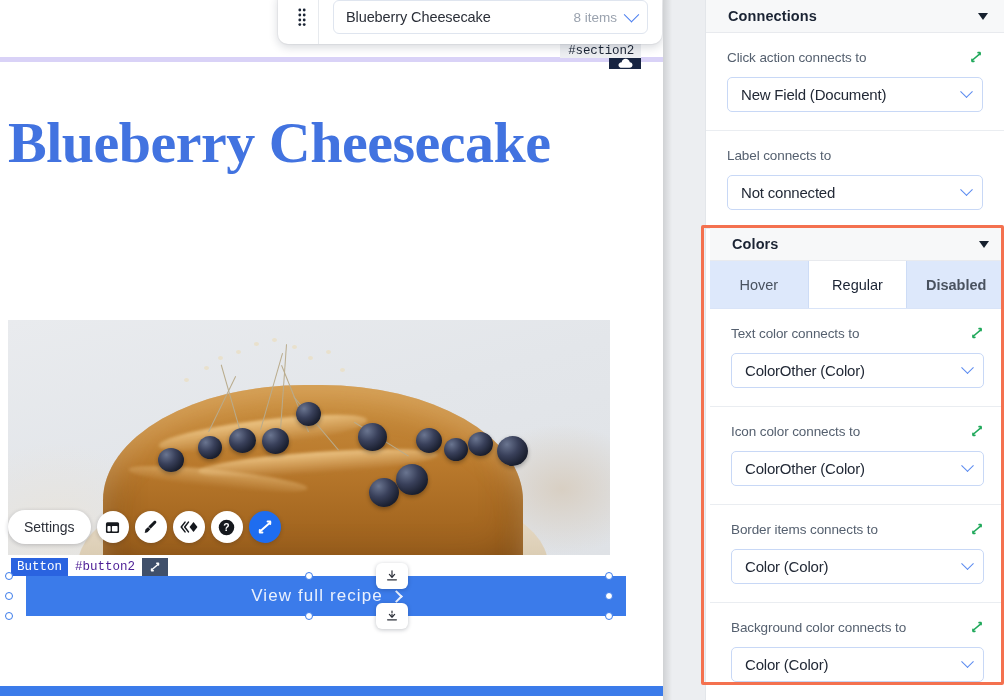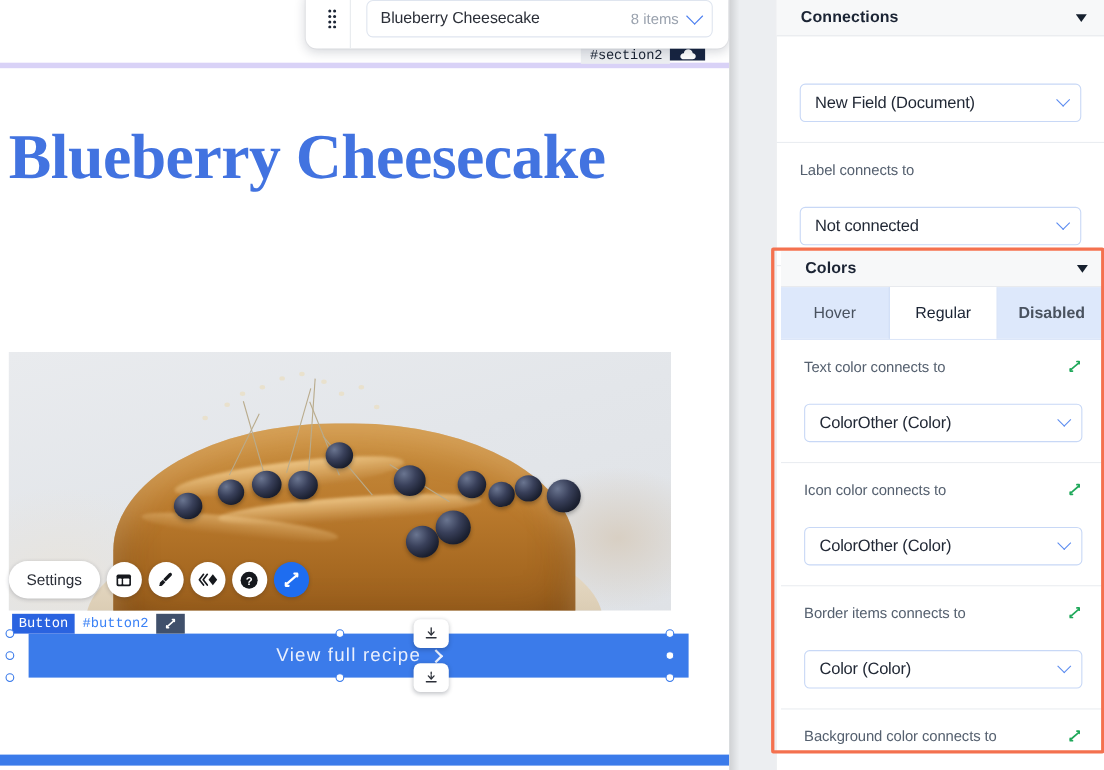--- a/index.html
+++ b/index.html
@@ -47,22 +47,22 @@
     background:#fff;
   }
   .repeater-name { font-size:14.5px; color:#2b2f38; flex:1; letter-spacing:-0.1px; }
   .repeater-count { font-size:13.5px; color:#9aa2ae; margin-right:9px; }
   .chev-blue { width:11px; height:11px; border-right:1.8px solid #4a7ef0; border-bottom:1.8px solid #4a7ef0;
                transform: rotate(45deg) translate(-2px,-2px); }
 
   
   .section-tag {
     position:absolute; right:22px; top:44px; height:19px;
-    display:flex; align-items:flex-start;
-    font-family:"Liberation Mono", monospace; font-size:12.5px;
+    display:flex; align-items:flex-end;
+    font-family:"Liberation Mono", monospace; font-size:12.5px;flex-direction:column;
   }
   .section-tag-name {
     background:#eceef1; color:#1b2434; padding:0 7px 0 8px;
     display:flex; align-items:center; letter-spacing:-0.2px;
   }
   .section-tag-icon {
     background:#172441; width:32px; display:flex; align-items:center; justify-content:center;
   }
 
   
@@ -136,21 +136,21 @@
   }
   .sel-button-label { color:#eaf0fd; font-size:17px; letter-spacing:1.1px; }
   .sel-chev { width:9px; height:9px; border-right:2.4px solid #eaf0fd; border-bottom:2.4px solid #eaf0fd;
               transform:rotate(-45deg); }
 
   .sel-tag {
     position:absolute; left:11px; top:558px; height:18px; display:flex; align-items:stretch;
     font-family:"Liberation Mono", monospace; font-size:12.5px; z-index:6;
   }
   .sel-tag-type { background:#2a63e0; color:#fff; padding:0 6px; display:flex; align-items:center; }
-  .sel-tag-id   { background:#fff; color:#3b82f6; padding:0 7px; display:flex; align-items:center; }
+  .sel-tag-id   { background:#fff; color:#4c1d95; padding:0 7px; display:flex; align-items:center; }
   .sel-tag-conn { background:#40506b; width:26px; display:flex; align-items:center; justify-content:center; }
 
   .handle {
     position:absolute; width:8px; height:8px; border-radius:50%;
     background:#fff; border:1.5px solid #3b7bea; z-index:7;
   }
 
   .snap-btn {
     position:absolute; width:32px; height:26px; border-radius:6px; background:#fff;
     box-shadow:0 1px 4px rgba(16,24,40,0.25);
@@ -172,21 +172,21 @@
   .sec-title { flex:1; font-size:14.5px; font-weight:700; color:#1b2434; letter-spacing:0.1px; }
   .caret { width:0;height:0;border-left:5.5px solid transparent;border-right:5.5px solid transparent;
            border-top:7px solid #16202e; }
 
   .field { padding:17px 21px 18px 21px; border-bottom:1px solid #eaedf1; position:relative; }
   .field.last { border-bottom:none; }
   .field-label-row { display:flex; align-items:flex-start; }
   .field-label { flex:1; font-size:13.5px; color:#55606f; letter-spacing:-0.1px; }
   .conn-icon { width:14px; height:14px; }
   .dd {
-    margin-top:26px; height:35px; border:1px solid #c8d8f6; border-radius:5px;
+    margin-top:12px; height:35px; border:1px solid #c8d8f6; border-radius:5px;
     display:flex; align-items:center; padding:0 11px 0 13px; background:#fff;
   }
   .dd-val { flex:1; font-size:15px; color:#222936; letter-spacing:-0.2px; }
   .chev-sm { width:9px;height:9px;border-right:1.7px solid #5b8bf0;border-bottom:1.7px solid #5b8bf0;
              transform:rotate(45deg) translate(-2px,-2px); }
 
   
   .highlight {
     position:absolute; left:701px; top:225px; width:303px; height:460px;
     border:3px solid #f4714f; border-radius:2px; pointer-events:none; z-index:20;
@@ -371,20 +371,30 @@
   <div class="canvas-scroll-shadow"></div>
 
   <div class="panel">
 
     <div class="sec-header">
       <span class="sec-title">Connections</span>
       <span class="caret"></span>
     </div>
 
     <div class="field">
+      <div class="field-label-row">
+        <span class="field-label">Click action connects to</span>
+        <span class="conn-icon">
+          <svg width="14" height="14" viewBox="0 0 18 18">
+            <path d="M11.6 3.4h2.6v2.6" stroke="#1fa85a" stroke-width="2" fill="none" stroke-linecap="round" stroke-linejoin="round"></path>
+            <path d="M14.2 4.6L4.2 13.2" stroke="#1fa85a" stroke-width="2" fill="none" stroke-linecap="round"></path>
+            <path d="M6.4 14.6H3.8V12" stroke="#1fa85a" stroke-width="2" fill="none" stroke-linecap="round" stroke-linejoin="round"></path>
+          </svg>
+        </span>
+      </div>
       <div class="dd">
         <span class="dd-val">New Field (Document)</span>
         <span class="chev-sm"></span>
       </div>
     </div>
 
     <div class="field">
       <div class="field-label-row">
         <span class="field-label">Label connects to</span>
       </div>

